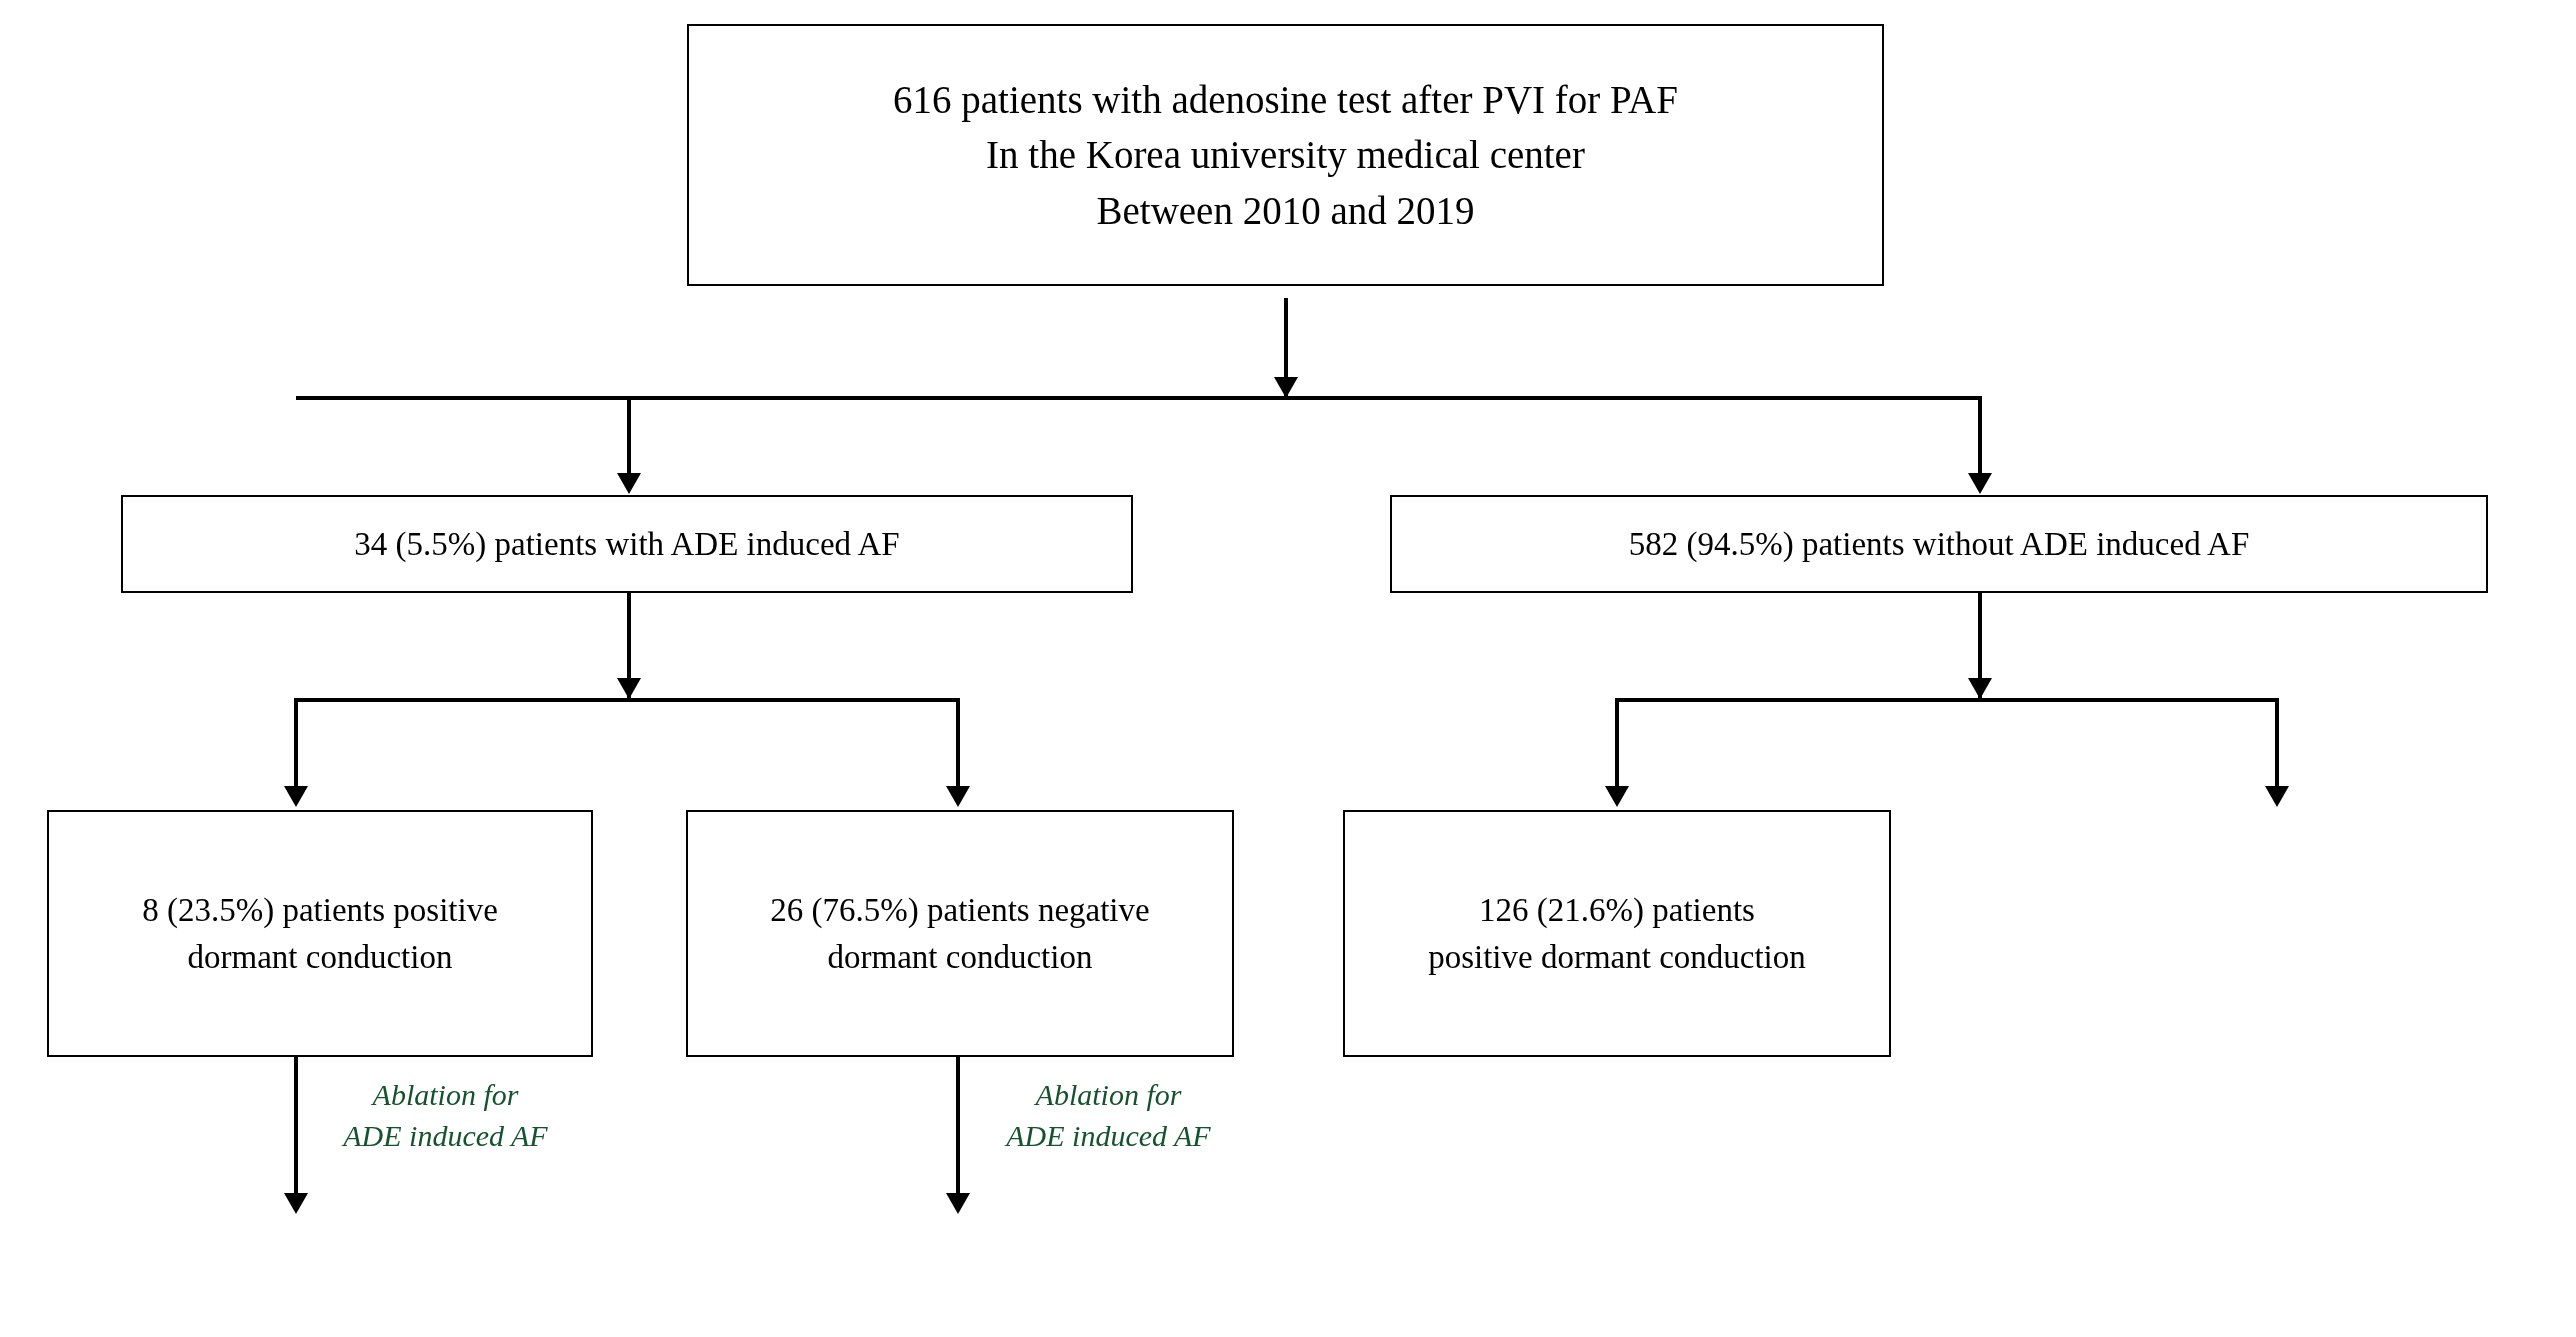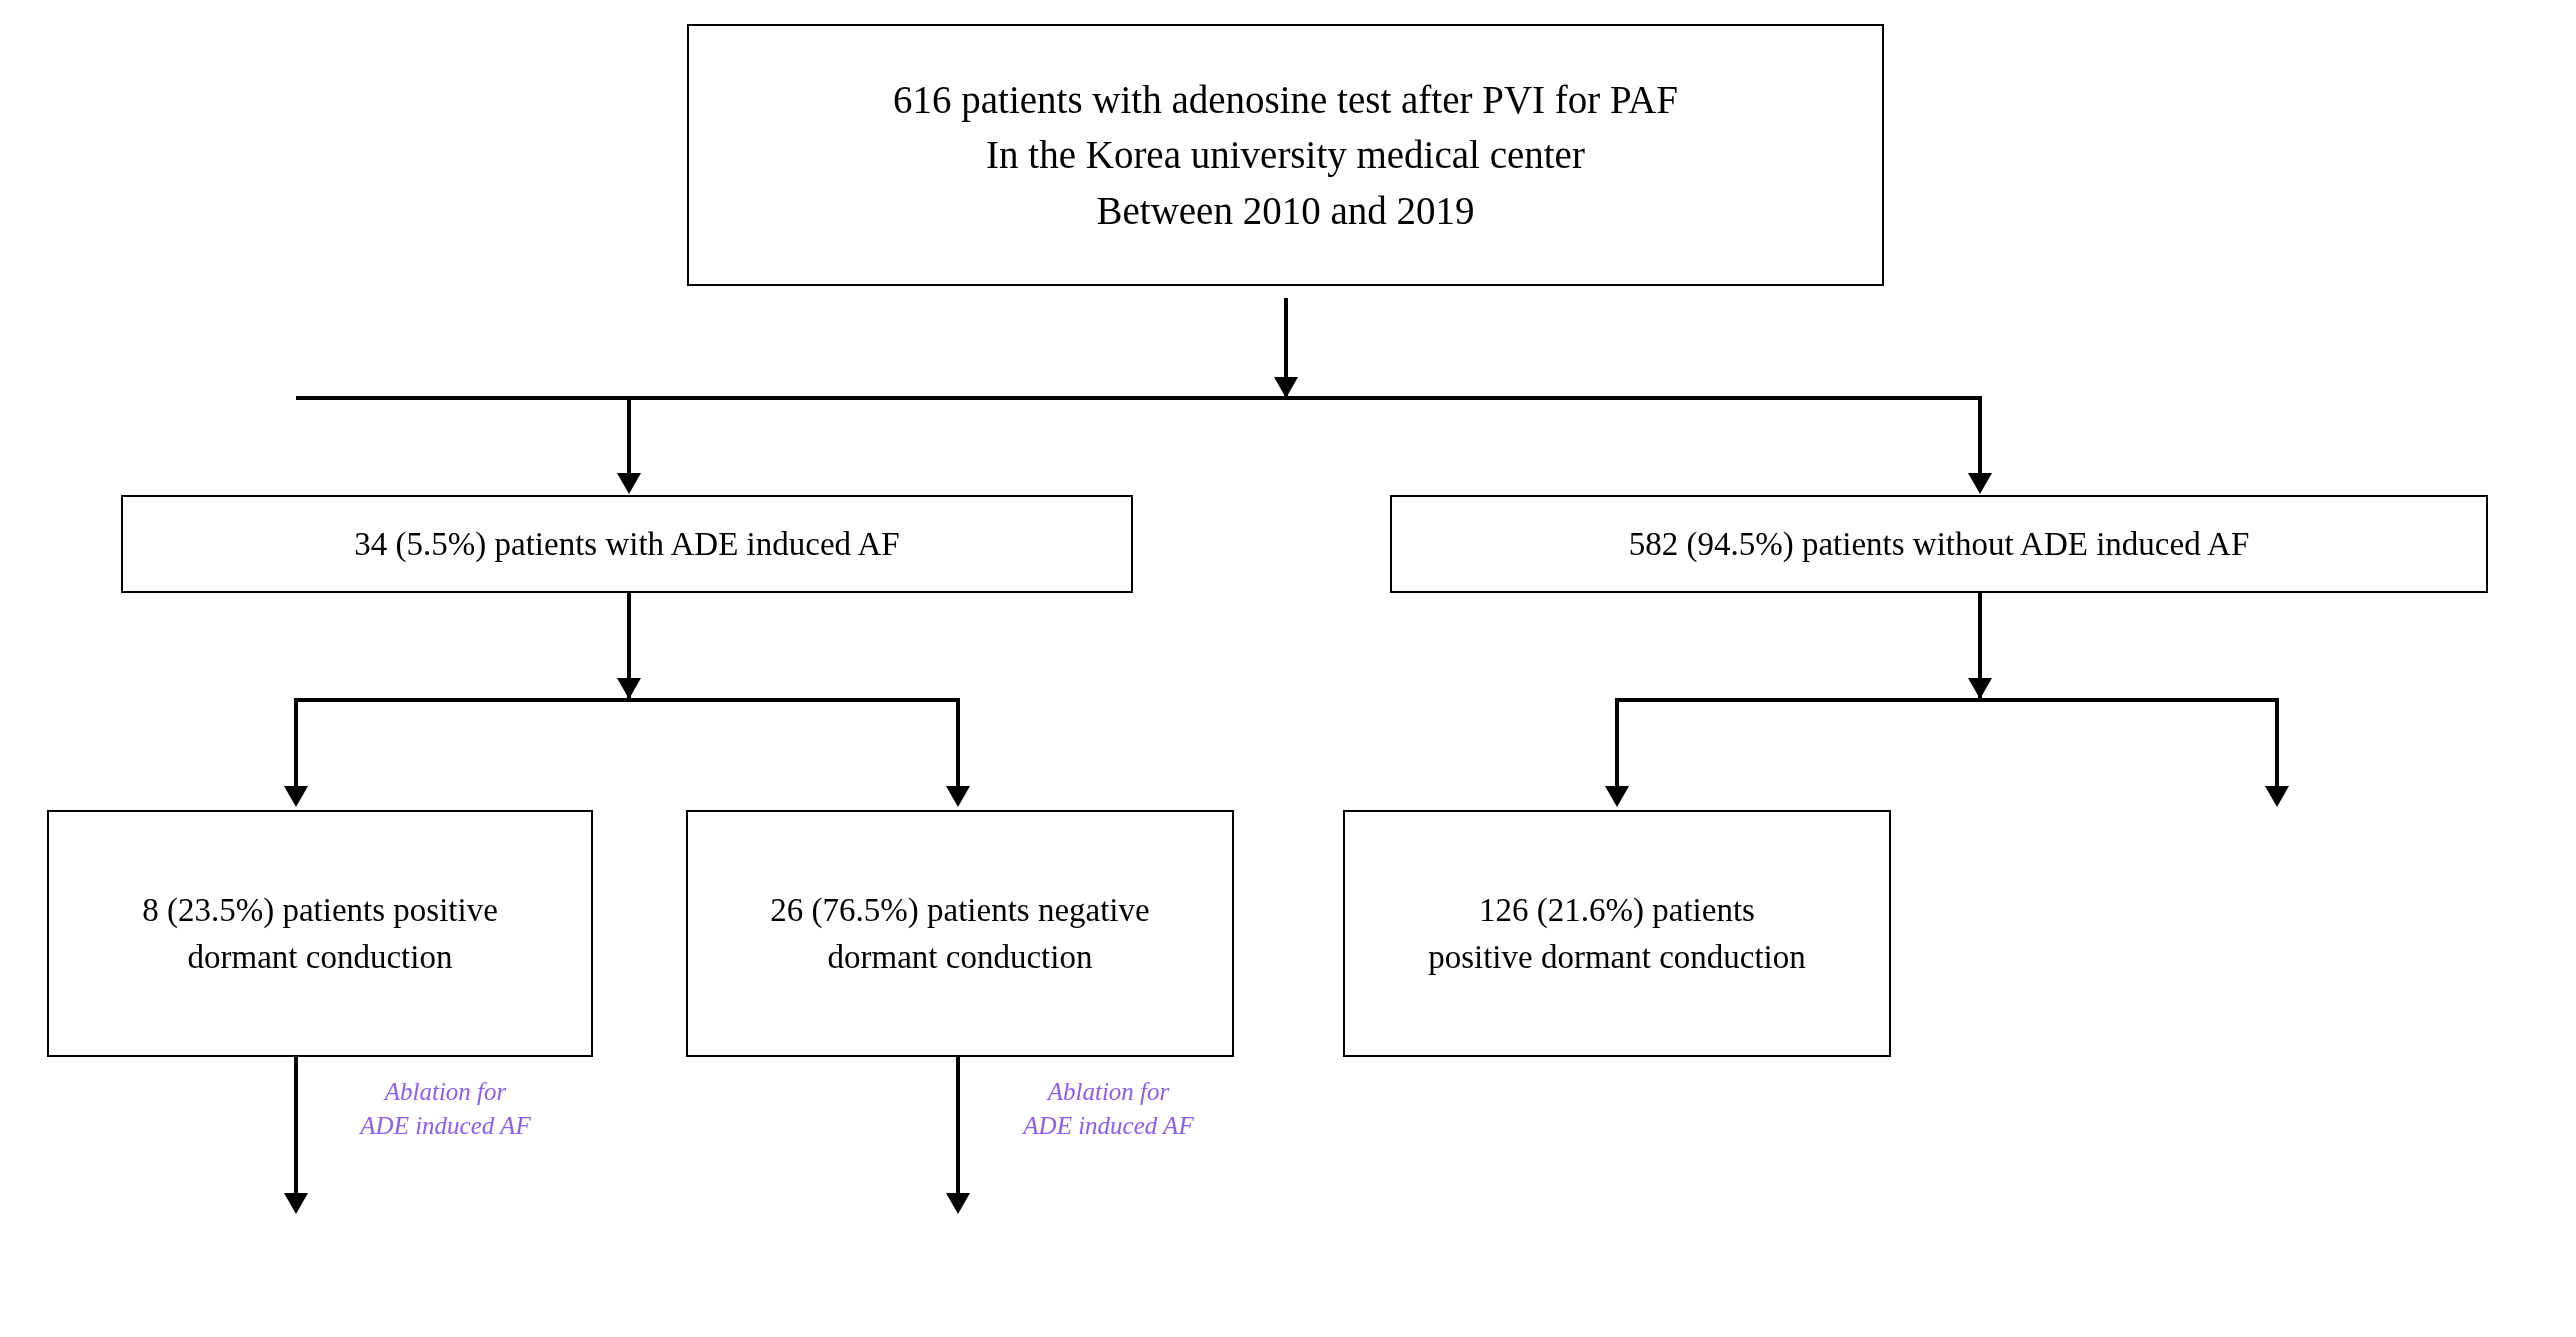--- a/index.html
+++ b/index.html
@@ -62,25 +62,25 @@
     position: absolute;
     width: 0;
     height: 0;
     border-left: 12.5px solid transparent;
     border-right: 12.5px solid transparent;
     border-top: 21.7px solid #000000;
   }
   .edge-label {
     position: absolute;
     font-style: italic;
-    font-size: 25px;
+    font-size: 30px;
     line-height: 1.35;
     text-align: center;
     white-space: pre-line;
-    color: #8b5cf6;
+    color: #14532d;
   }
 </style>
 </head>
 <body>
 
 <div id="flowchart">
 
   <div class="node n-root">
     <span class="node-text">616 patients with adenosine test after PVI for PAF
 In the Korea university medical center

